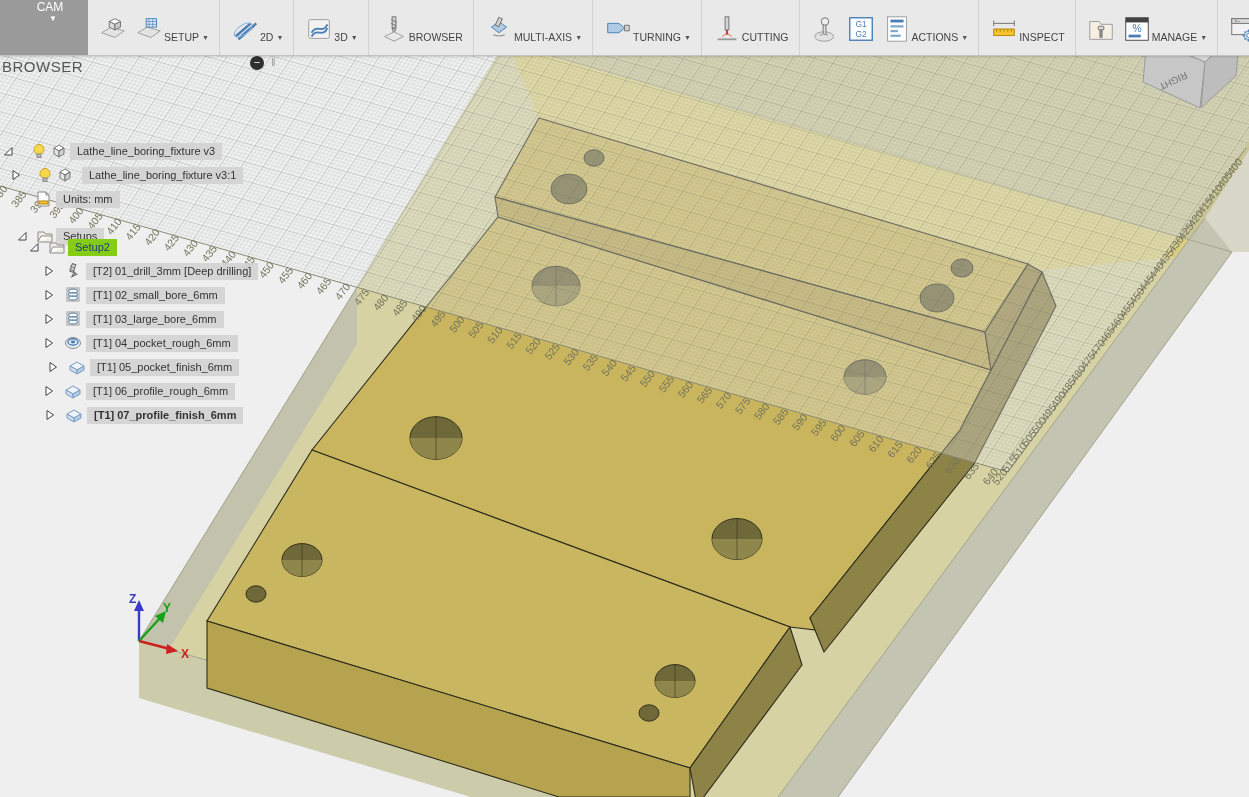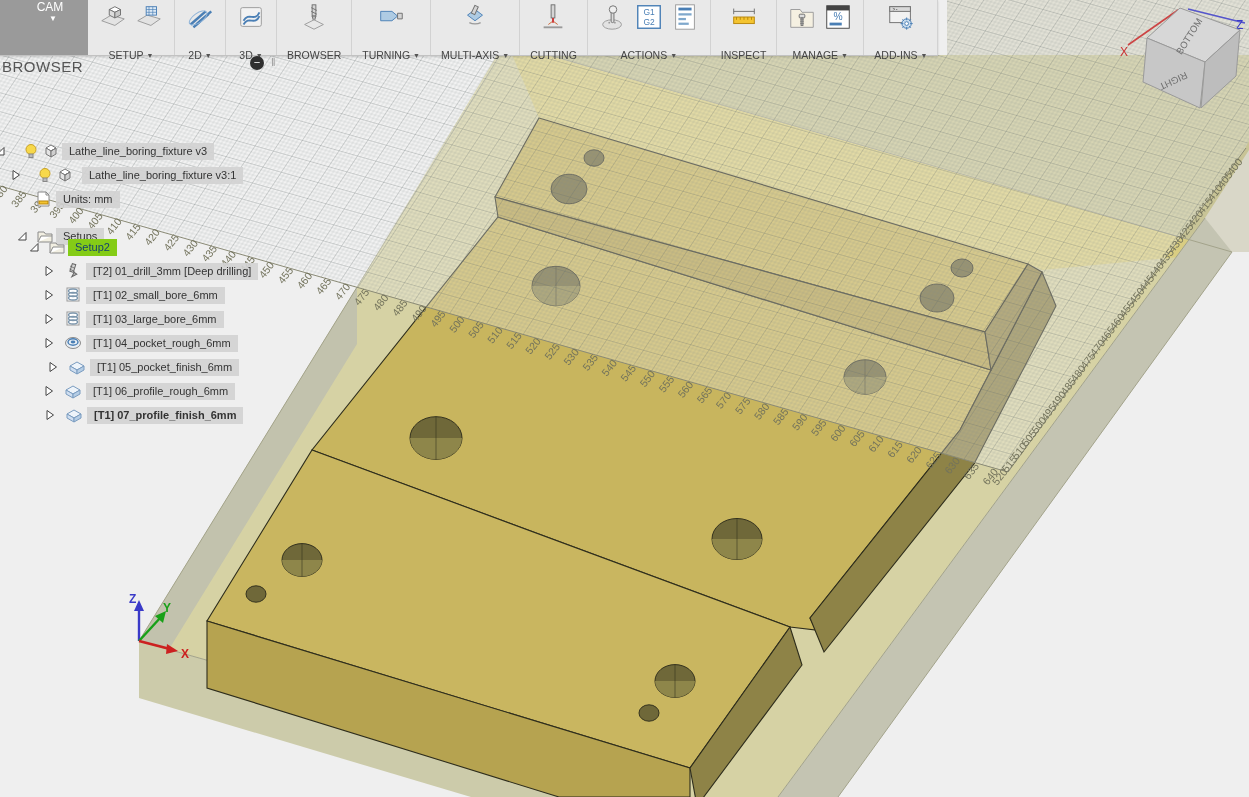--- a/index.html
+++ b/index.html
@@ -5,21 +5,21 @@
   html,body{margin:0;padding:0;background:#efefef;width:1249px;height:797px;overflow:hidden;
             font-family:"Liberation Sans",sans-serif;}
   #stage{position:relative;width:1249px;height:797px;}
   #scene{position:absolute;left:0;top:0;}
   
   .toolbar{position:absolute;left:0;top:0;height:55px;display:flex;align-items:stretch;
            background:#e9e9e9;border-bottom:1px solid #c2c2c2;box-shadow:0 1px 2px rgba(0,0,0,.15);}
   .cam-tab{width:76px;background:#9a9a9a;color:#fff;font-size:12px;display:flex;align-items:center;
            padding-left:12px;cursor:pointer;flex-direction:column;}
   .cam-tab .arr{margin-left:6px;font-size:8px;}
-  .tb-group{display:flex;flex-direction:column;justify-content:flex-start;align-items:center;
+  .tb-group{display:flex;justify-content:flex-start;align-items:center;
             padding:2px 10px 0 10px;border-right:1px solid #d2d2d2;cursor:pointer;}
   .tb-icons{display:flex;align-items:center;gap:6px;height:32px;}
   .tb-label{font-size:10.5px;color:#444;white-space:nowrap;margin-top:17px;display:flex;align-items:center;gap:3px;}
   .tb-label .arr{font-size:7px;color:#555;}
   
   .browser{position:absolute;left:0;top:58px;width:300px;}
   .b-head{position:absolute;left:2px;top:0;font-size:15px;color:#555;letter-spacing:.5px;}
   .b-collapse{position:absolute;left:250px;top:-2px;width:14px;height:14px;border-radius:50%;
               background:#2f2f2f;color:#fff;font-size:11px;line-height:12px;text-align:center;cursor:pointer;}
   .b-grip{position:absolute;left:271px;top:-2px;color:#9a9a9a;font-size:11px;}
@@ -319,39 +319,39 @@
               <path d="M6,24 L16,19 L26,24 L16,29Z" fill="#e8e8e8" stroke="#9a9a9a"></path>
             </svg>
           </div>
      <div class="tb-label">
             <span>BROWSER</span>
           </div>
         </div>
         <div class="tb-group">
           <div class="tb-icons">
             <svg width="30" height="30" viewBox="0 0 32 32">
-              <path d="M5,10 h12 l6,5 -6,5 H5Z" fill="#aecbe3" stroke="#4a7fb5"></path>
-              <path d="M23,12 h5 v6 h-5Z" fill="#d5d5d5" stroke="#6f6f6f"></path>
-            </svg>
-          </div>
-     <div class="tb-label">
-            <span>TURNING</span>
-            <span class="arr">▼</span>
-          </div>
-        </div>
-        <div class="tb-group">
-          <div class="tb-icons">
-            <svg width="30" height="30" viewBox="0 0 32 32">
               <path d="M8,14 l8,-6 8,6 -8,6Z" fill="#aecbe3" stroke="#4a7fb5"></path>
               <rect x="14" y="4" width="4" height="9" transform="rotate(25 16 8)" fill="#d5d5d5" stroke="#6f6f6f"></rect>
               <path d="M10,22 a8,4 0 0,0 12,0" fill="none" stroke="#9a9a9a" stroke-width="1.5"></path>
             </svg>
           </div>
      <div class="tb-label">
             <span>MULTI-AXIS</span>
+            <span class="arr">▼</span>
+          </div>
+        </div>
+        <div class="tb-group">
+          <div class="tb-icons">
+            <svg width="30" height="30" viewBox="0 0 32 32">
+              <path d="M5,10 h12 l6,5 -6,5 H5Z" fill="#aecbe3" stroke="#4a7fb5"></path>
+              <path d="M23,12 h5 v6 h-5Z" fill="#d5d5d5" stroke="#6f6f6f"></path>
+            </svg>
+          </div>
+     <div class="tb-label">
+            <span>TURNING</span>
             <span class="arr">▼</span>
           </div>
         </div>
         <div class="tb-group">
           <div class="tb-icons">
             <svg width="30" height="30" viewBox="0 0 32 32">
               <rect x="14" y="3" width="4" height="14" fill="#d5d5d5" stroke="#6f6f6f"></rect>
               <path d="M16,17 l0,5" stroke="#cc3333" stroke-width="2"></path>
               <path d="M11,24 l4,-3 M21,24 l-4,-3" stroke="#cc6633"></path>
               <path d="M6,27 h20" stroke="#9a9a9a" stroke-width="2"></path>
@@ -438,21 +438,21 @@
           </div>
         </div>
       </div>
 </div>
 
 <div class="browser">
   <div class="b-head">BROWSER</div>
   <div class="b-collapse">−</div>
   <div class="b-grip">‖</div>
   <div id="tree">
-        <div class="trow" style="top: 83px; left: 0px;">
+        <div class="trow" style="top: 83px; left: 8px;">
           <span style="position:relative;width:14px;height:12px;margin-left:-6px">
             <svg class="exp" viewBox="0 0 12 12">
               <path d="M2.5,10 L10,2.5 L10,10Z" fill="#fff" stroke="#444"></path>
             </svg>
           </span>
           <span style="position:absolute;left:22px;display:flex">
             <span class="tic"><svg width="18" height="18" viewBox="0 0 18 18">
                 <circle cx="9" cy="7.5" r="5" fill="#f7d84a" stroke="#c9a227"></circle>
                 <rect x="7" y="12" width="4" height="3.5" fill="#bbb" stroke="#888"></rect>
               </svg></span>

